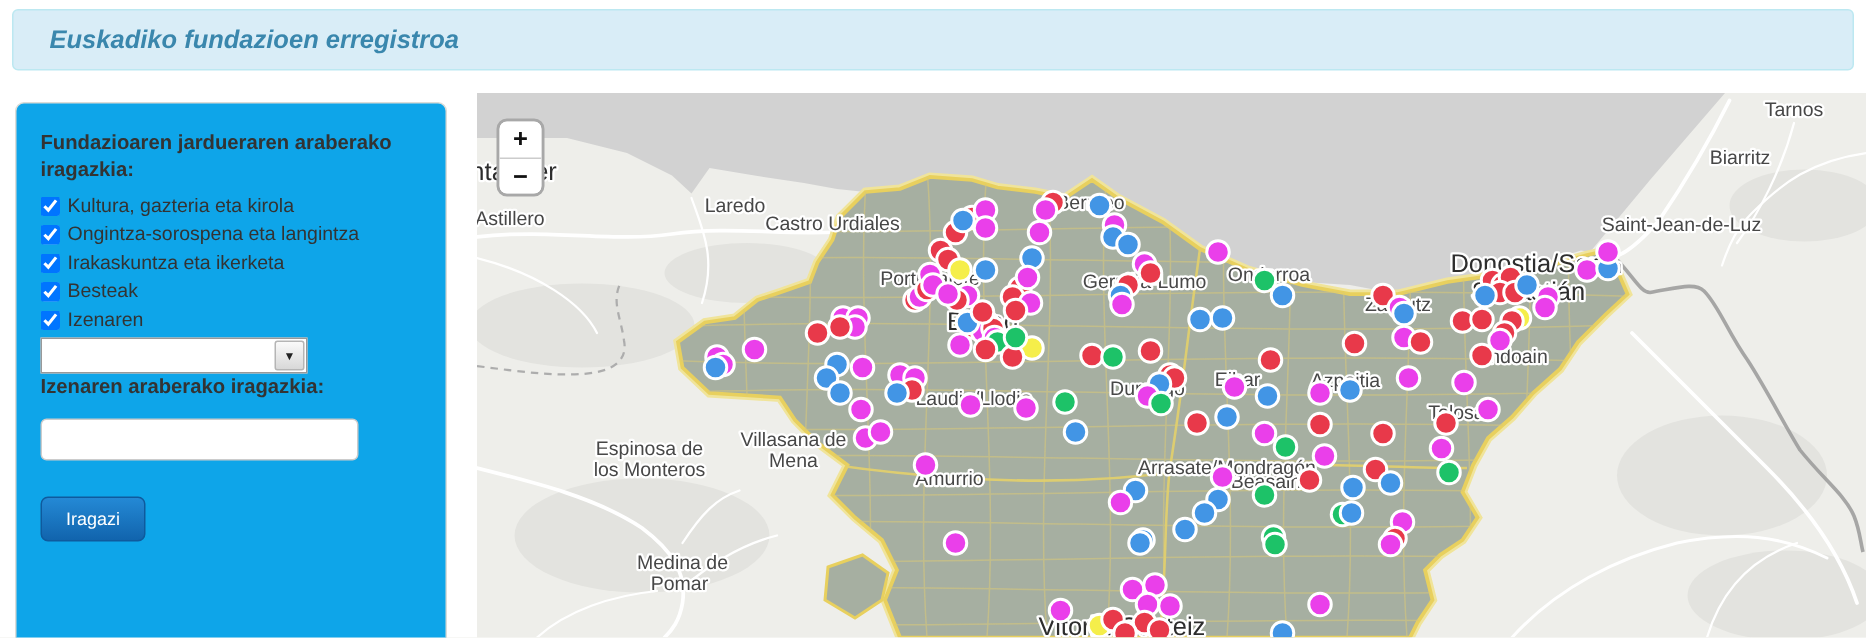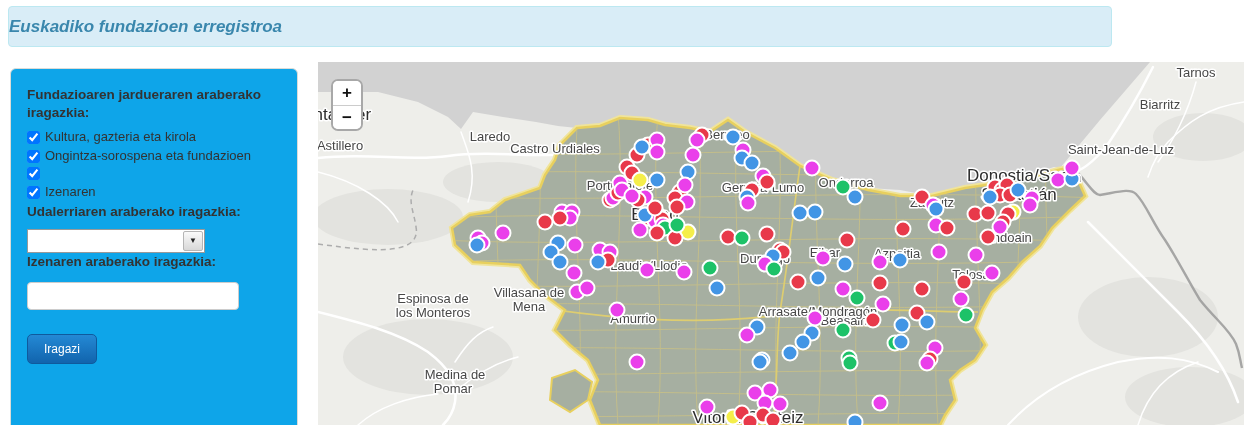--- a/index.html
+++ b/index.html
@@ -1,20 +1,20 @@
 <!DOCTYPE html>
 <html><head>
 <meta charset="utf-8">
 <style>
   html,body{margin:0;padding:0}
   body{width:1244px;height:425px;overflow:hidden;background:#fff;position:relative;
        font-family:"Liberation Sans",sans-serif;}
-  .header{position:absolute;left:8px;top:6px;width:1104px;height:41px;background:#d9edf7;
+  .header{position:absolute;left:8px;top:6px;width:1228px;height:41px;background:#d9edf7;
           border:1px solid #bce8f1;border-radius:4px;display:flex;align-items:center;
-          box-sizing:border-box}
+          padding-left:24px;box-sizing:border-box}
   .header .title{font-size:17px;font-style:italic;font-weight:bold;color:#3a87ad}
   .panel{position:absolute;left:10px;top:68px;width:288px;height:377px;background:#0ea5e9;
          border:1px solid #dcdcd7;border-radius:6px;box-sizing:border-box;padding:17px 16px}
   .panel .h{font-size:13.5px;font-weight:bold;color:#333;line-height:1.35;margin:0 0 7px}
   .cbrow{display:flex;align-items:flex-end;gap:5px;font-size:13px;color:#333;margin:4px 0}
   .cbrow input{width:13px;height:13px;margin:0}
   .sel{margin:5px 0 0;width:178px;height:24px;border:1px solid #999;background:#fff;
        display:flex;box-sizing:border-box}
   .sel .val{flex:1;font-size:12px;padding:4px}
   .sel .arrow{width:18px;margin:1px;border:1px solid #b5b5b5;border-radius:2px;
@@ -46,31 +46,35 @@
 </div>
 
 <div class="panel">
   <div class="h">Fundazioaren jardueraren araberako iragazkia:</div>
   <label class="cbrow">
     <input type="checkbox" checked="" style="">
     <span>Kultura, gazteria eta kirola</span>
   </label>
   <label class="cbrow">
     <input type="checkbox" checked="" style="">
-    <span>Ongintza-sorospena eta fundazioen</span>
-  </label>
-  <label class="cbrow">
-    <input type="checkbox" checked="" style="">
+    <span>Ongintza-sorospena eta langintza</span>
+  </label>
+  <label class="cbrow">
+    <input type="checkbox" checked="" style="">
+    <span>Irakaskuntza eta ikerketa</span>
+  </label>
+  <label class="cbrow">
+    <input type="checkbox" checked="" style="">
+    <span>Besteak</span>
   </label>
   <label class="cbrow">
     <input type="checkbox" checked="" style="">
     <span>Izenaren</span>
   </label>
 
-  <div class="h m-top">Udalerriaren araberako iragazkia:</div>
   <div class="sel">
     <span class="val"></span>
     <span class="arrow">▼</span>
   </div>
 
   <div class="h m-top">Izenaren araberako iragazkia:</div>
   <input class="txt" type="text" value="" style="">
 
   <button class="btn">Iragazi</button>
 </div>

